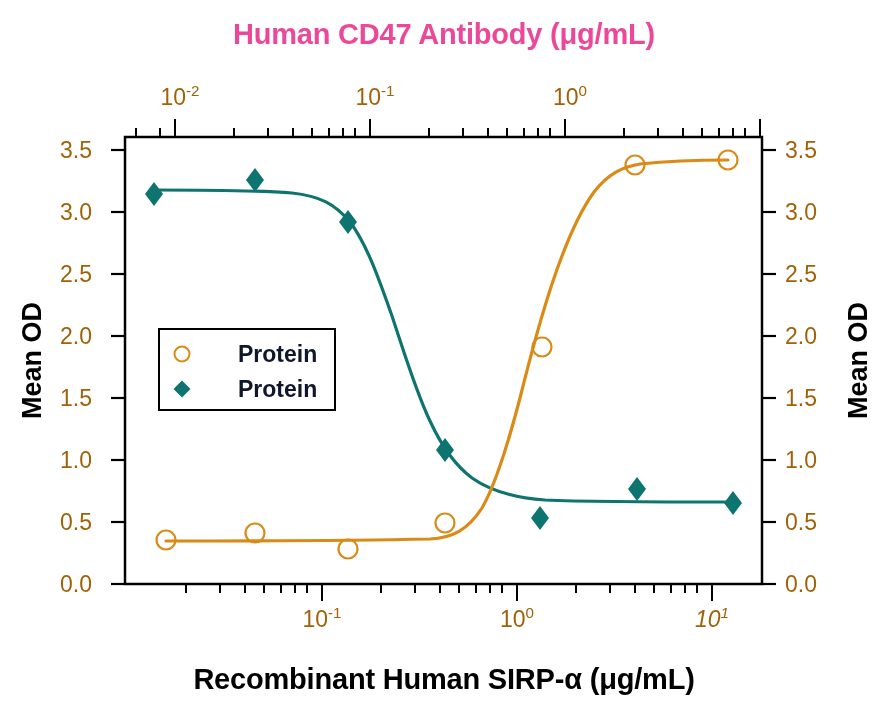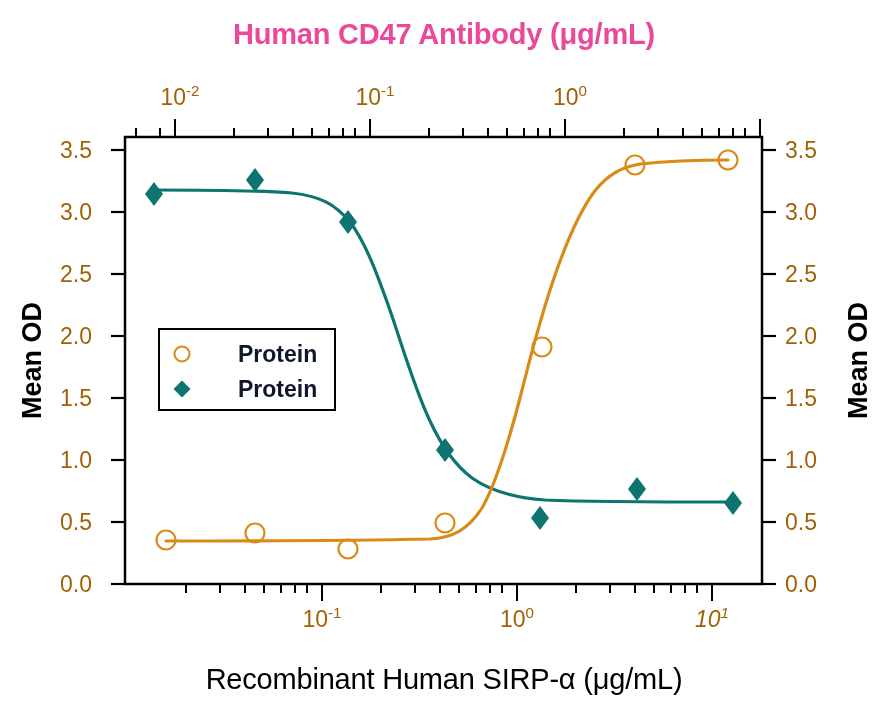--- a/index.html
+++ b/index.html
@@ -36,21 +36,21 @@
     white-space: nowrap;
   }
 
   .title-bottom {
     position: absolute;
     left: 0;
     top: 663px;
     width: 888px;
     text-align: center;
     font-size: 29px;
-    font-weight: 400;
+    font-weight: 700;
     letter-spacing: -0.2px;
     color: #000;
     white-space: nowrap;
   }
 
   .ylabel {
     position: absolute;
     font-size: 27px;
     font-weight: 700;
     color: #000;

